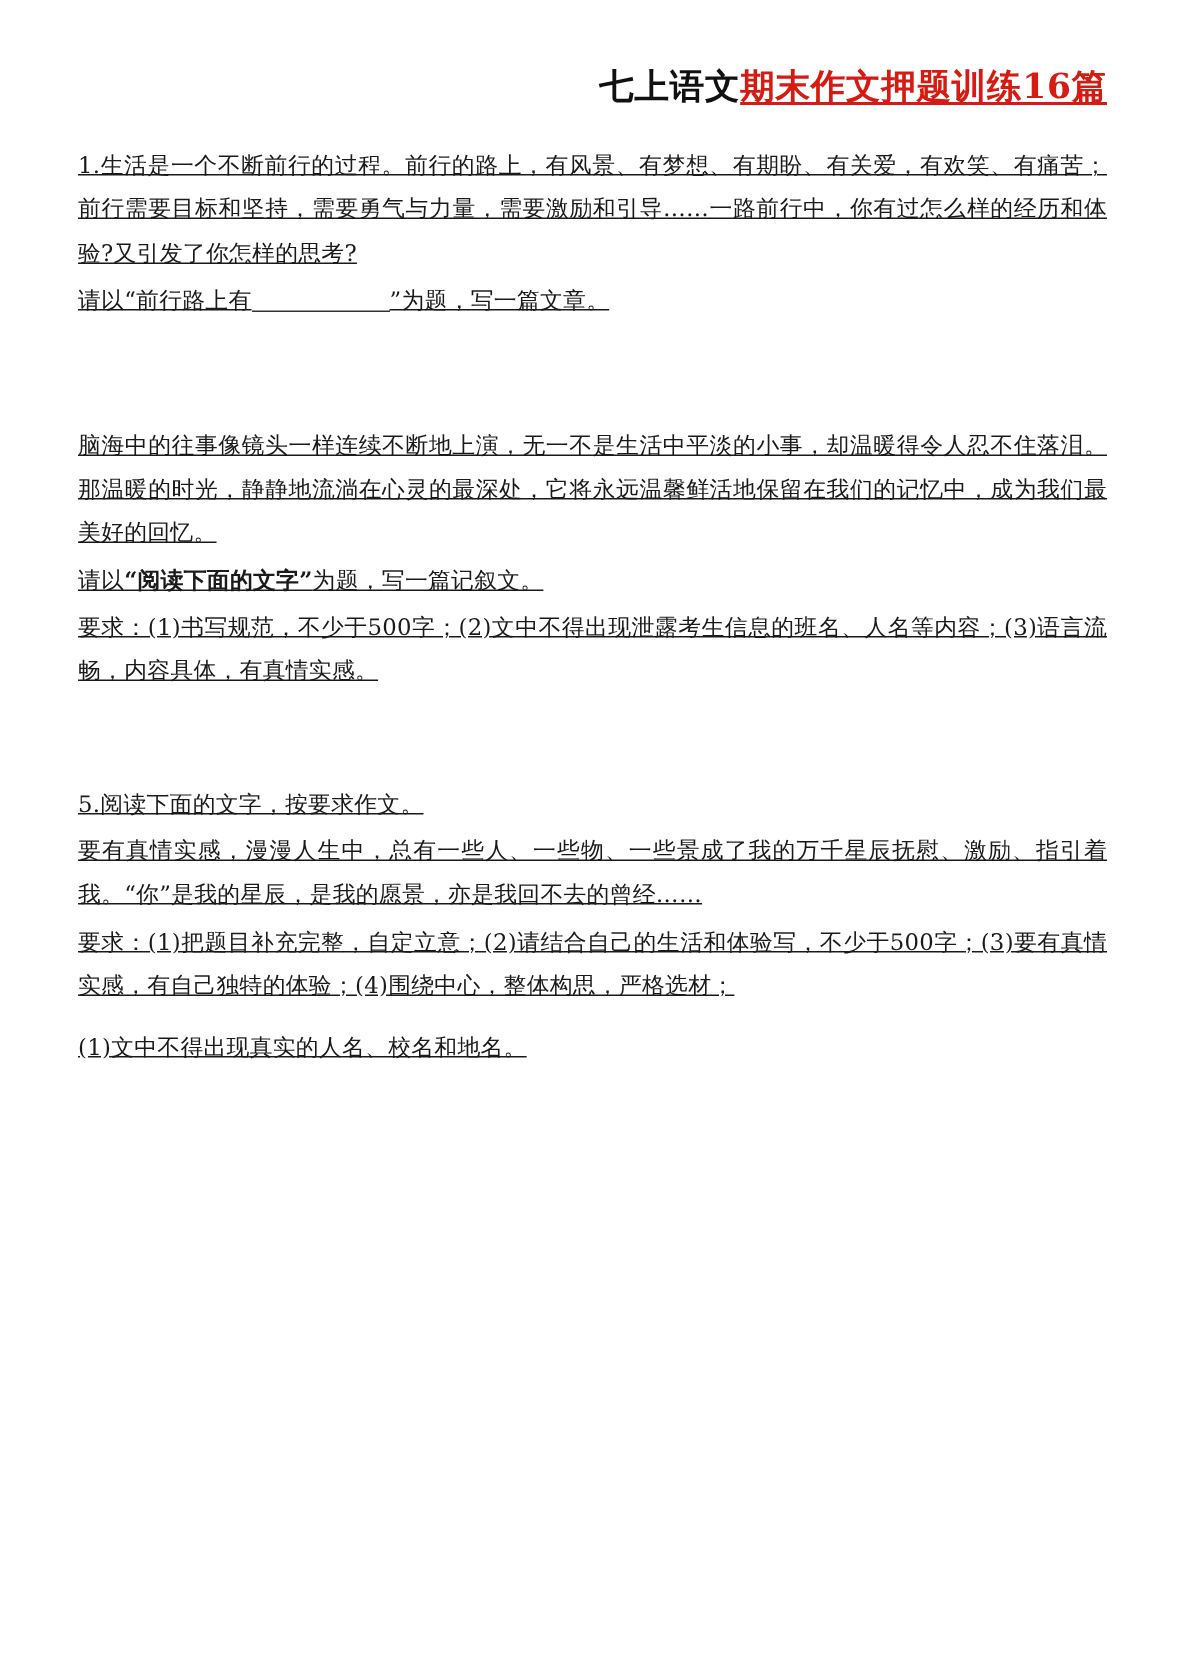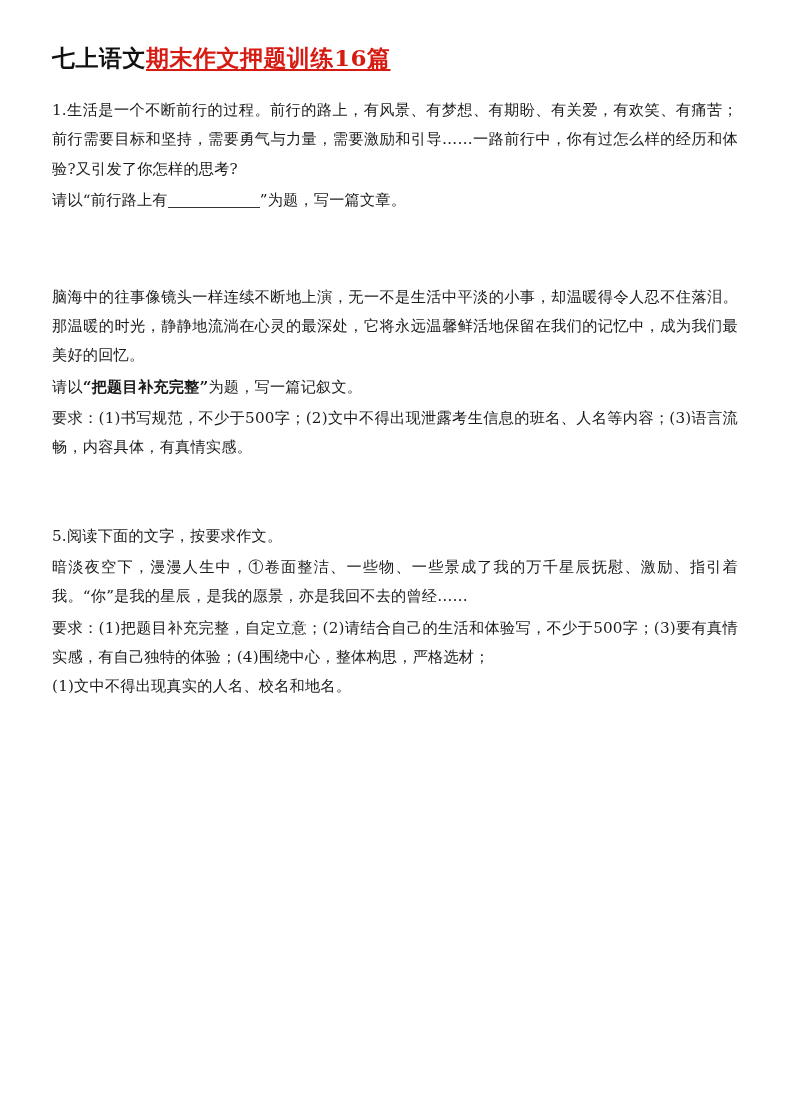--- a/index.html
+++ b/index.html
@@ -16,49 +16,49 @@
     overflow: hidden;
   }
   .page {
     box-sizing: border-box;
     width: 790px;
     height: 1118px;
     padding: 34px 52px 0 52px;
     background: #ffffff;
   }
   .doc-title {
-    text-align: left;
+    text-align: right;
     font-size: 23px;
     font-weight: bold;
     letter-spacing: 0.5px;
     margin: 8px 0 22px 0;
     line-height: 1.4;
   }
   .title-black { color: #111111; }
   .title-red {
     color: #d61b13;
     text-decoration: underline;
     text-underline-offset: 3px;
   }
   .para {
     font-size: 15.2px;
     line-height: 1.92;
     margin: 0 0 2px 0;
     text-align: justify;
     letter-spacing: 0.2px;
   }
-  .para.tight { margin-bottom: 0; }
+  .para.tight { margin-bottom: 12px; }
   .bold { font-weight: bold; }
   .blank-line {
     display: inline-block;
     border-bottom: 1px solid #333;
     width: 92px;
     vertical-align: -3px;
   }
-  .q-block { margin-bottom: 0; }
+  .q-block { margin-bottom: 0; text-decoration: underline; }
   .gap-lg { height: 66px; }
   .gap-md { height: 58px; }
 </style>
 </head>
 <body>
 
 <div class="page">
 
   <h1 class="doc-title">
     <span class="title-black">七上语文</span><span class="title-red">期末作文押题训练16篇</span>
@@ -66,26 +66,26 @@
 
   <div class="q-block">
     <p class="para">1.生活是一个不断前行的过程。前行的路上，有风景、有梦想、有期盼、有关爱，有欢笑、有痛苦；前行需要目标和坚持，需要勇气与力量，需要激励和引导……一路前行中，你有过怎么样的经历和体验?又引发了你怎样的思考?</p>
     <p class="para"><span>请以“前行路上有</span><span class="blank-line"></span><span>”为题，写一篇文章。</span></p>
   </div>
 
   <div class="gap-lg"></div>
 
   <div class="q-block">
     <p class="para">脑海中的往事像镜头一样连续不断地上演，无一不是生活中平淡的小事，却温暖得令人忍不住落泪。那温暖的时光，静静地流淌在心灵的最深处，它将永远温馨鲜活地保留在我们的记忆中，成为我们最美好的回忆。</p>
-    <p class="para"><span>请以</span><span class="bold">“把题目补充完整”</span><span>为题，写一篇记叙文。</span></p>
+    <p class="para"><span>请以</span><span class="bold">“阅读下面的文字”</span><span>为题，写一篇记叙文。</span></p>
     <p class="para">要求：(1)书写规范，不少于500字；(2)文中不得出现泄露考生信息的班名、人名等内容；(3)语言流畅，内容具体，有真情实感。</p>
   </div>
 
   <div class="gap-md"></div>
 
   <div class="q-block">
     <p class="para">5.阅读下面的文字，按要求作文。</p>
-    <p class="para">暗淡夜空下，漫漫人生中，①卷面整洁、一些物、一些景成了我的万千星辰抚慰、激励、指引着我。“你”是我的星辰，是我的愿景，亦是我回不去的曾经……</p>
+    <p class="para">要有真情实感，漫漫人生中，总有一些人、一些物、一些景成了我的万千星辰抚慰、激励、指引着我。“你”是我的星辰，是我的愿景，亦是我回不去的曾经……</p>
     <p class="para tight">要求：(1)把题目补充完整，自定立意；(2)请结合自己的生活和体验写，不少于500字；(3)要有真情实感，有自己独特的体验；(4)围绕中心，整体构思，严格选材；</p>
     <p class="para">(1)文中不得出现真实的人名、校名和地名。</p>
   </div>
 
 </div>
 
 </body></html>

